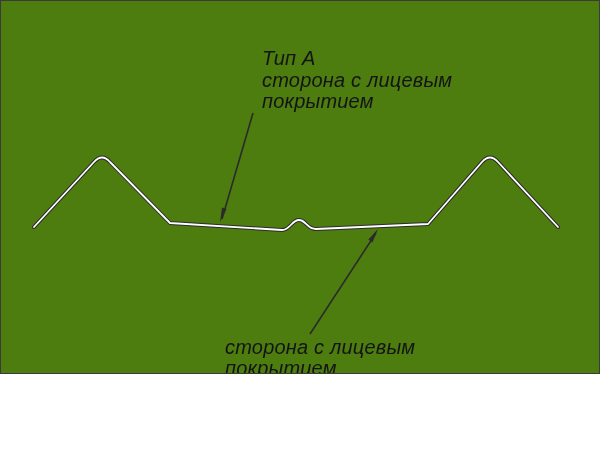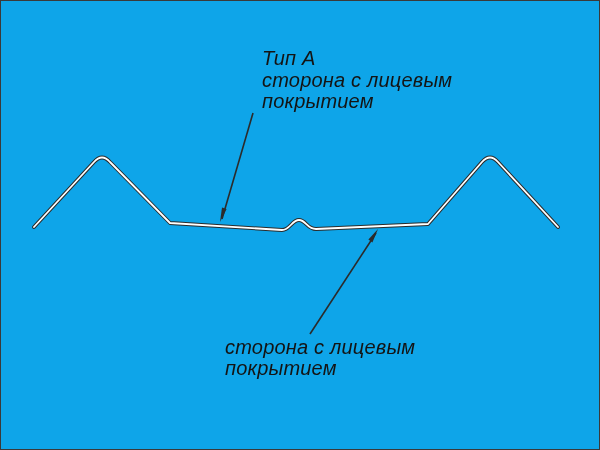--- a/index.html
+++ b/index.html
@@ -3,22 +3,22 @@
 <meta charset="utf-8">
 <style>
   html, body {
     margin: 0;
     padding: 0;
     background: #ffffff;
   }
   .canvas {
     position: relative;
     width: 600px;
-    height: 450px;
-    background: #0ea5e9;
+    height: 374px;
+    background: #4d7c0f;
     border: 1px solid #3a3a3a;
     box-sizing: border-box;
     font-family: "Liberation Sans", sans-serif;
     overflow: hidden;
   }
   .drawing {
     position: absolute;
     left: 0;
     top: 0;
   }

